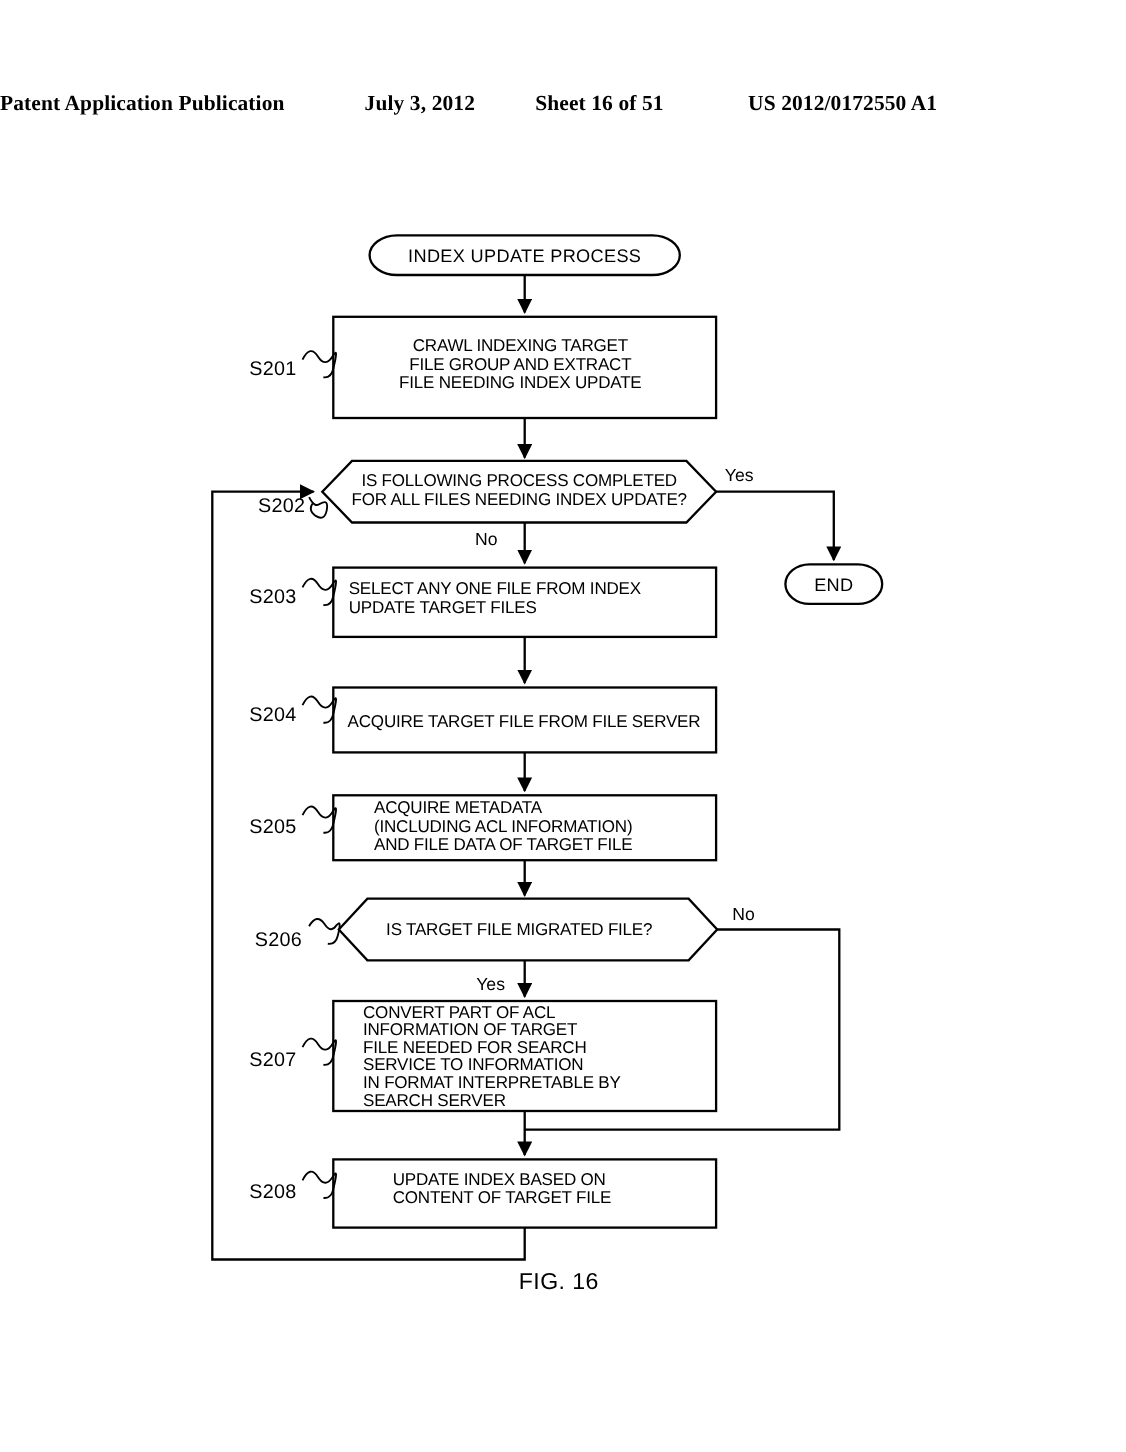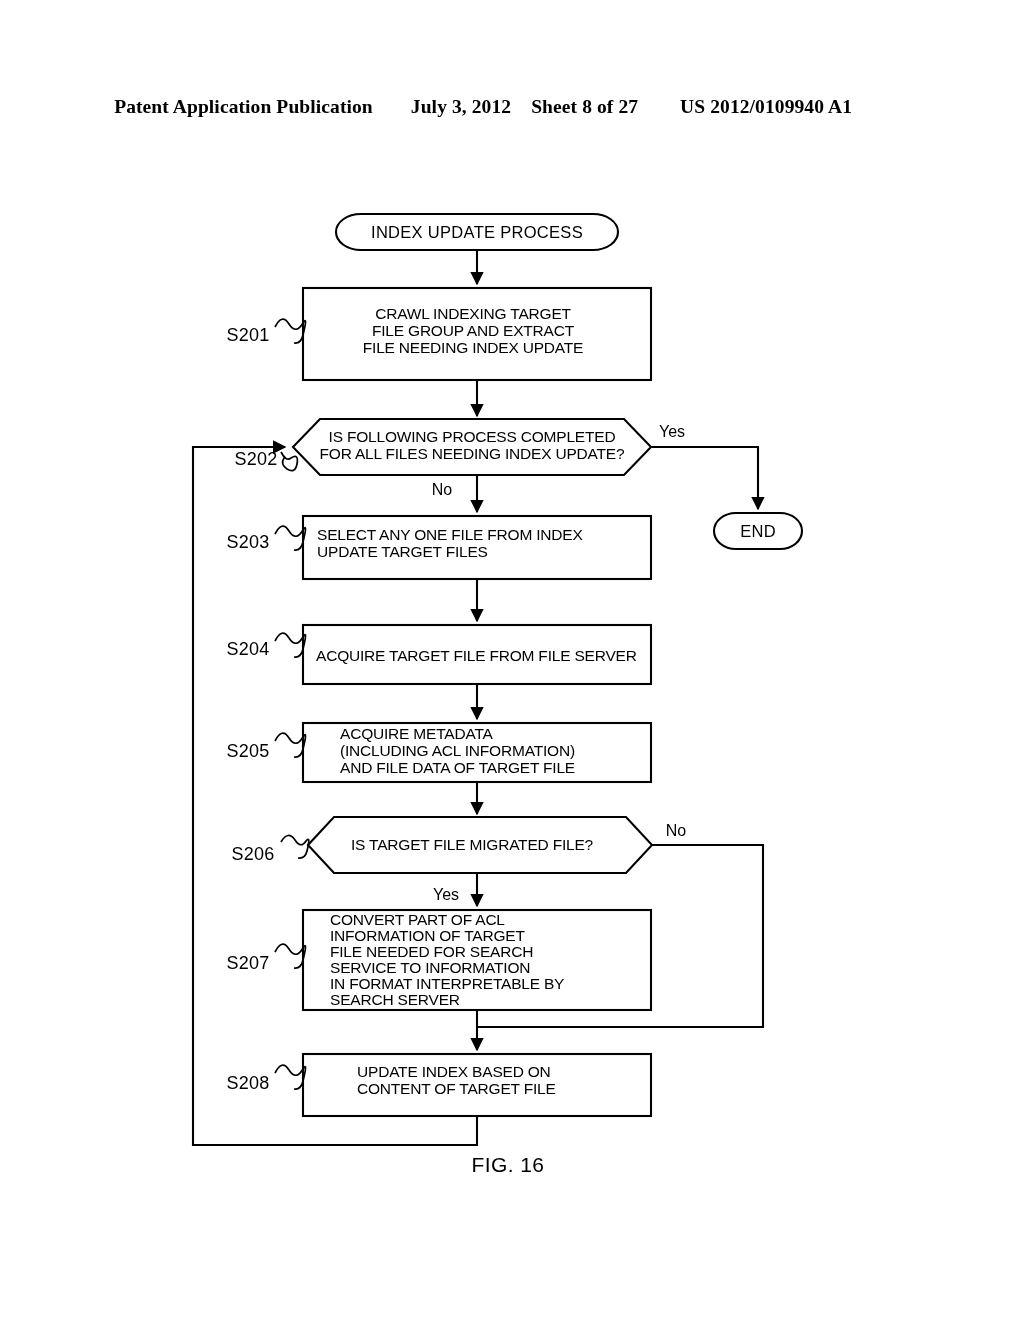--- a/index.html
+++ b/index.html
@@ -17,28 +17,27 @@
     overflow: hidden;
   }
 
   
   .page-header {
     position: absolute;
     top: 84px;
     left: 0;
     width: 852px;
     display: flex;
-    justify-content: flex-end;
+    justify-content: space-between;
     align-items: baseline;
     font-family: "Liberation Serif", serif;
     font-weight: bold;
     font-size: 19.5px;
     letter-spacing: 0.1px;
     white-space: nowrap;
-    margin-top: 12px;
   }
   .page-header .h-pub   { margin-right: 38px; }
   .page-header .h-date  { margin-right: 20px; }
   .page-header .h-sheet { margin-right: 42px; }
   .page-header .h-num   { }
 
   
   #figure {
     position: absolute;
     top: 0;
@@ -103,22 +102,22 @@
     stroke: #000000;
     stroke-width: 1.7;
   }
 </style>
 </head>
 <body>
 
 <div class="page-header">
   <span class="h-pub">Patent Application Publication</span>
   <span class="h-date">July 3, 2012</span>
-  <span class="h-sheet">Sheet 8 of 27</span>
-  <span class="h-num">US 2012/0109940 A1</span>
+  <span class="h-sheet">Sheet 16 of 51</span>
+  <span class="h-num">US 2012/0172550 A1</span>
 </div>
 
 <div id="figure">
 <svg width="1024" height="1320" viewBox="0 0 1024 1320" xmlns="http://www.w3.org/2000/svg">
   <defs>
     <marker id="arrow" viewBox="0 0 10 10" refX="9" refY="5" markerWidth="6.5" markerHeight="6.5" orient="auto-start-reverse">
       <path d="M 0 0 L 10 5 L 0 10 z" fill="#000000"></path>
     </marker>
   </defs>
 

